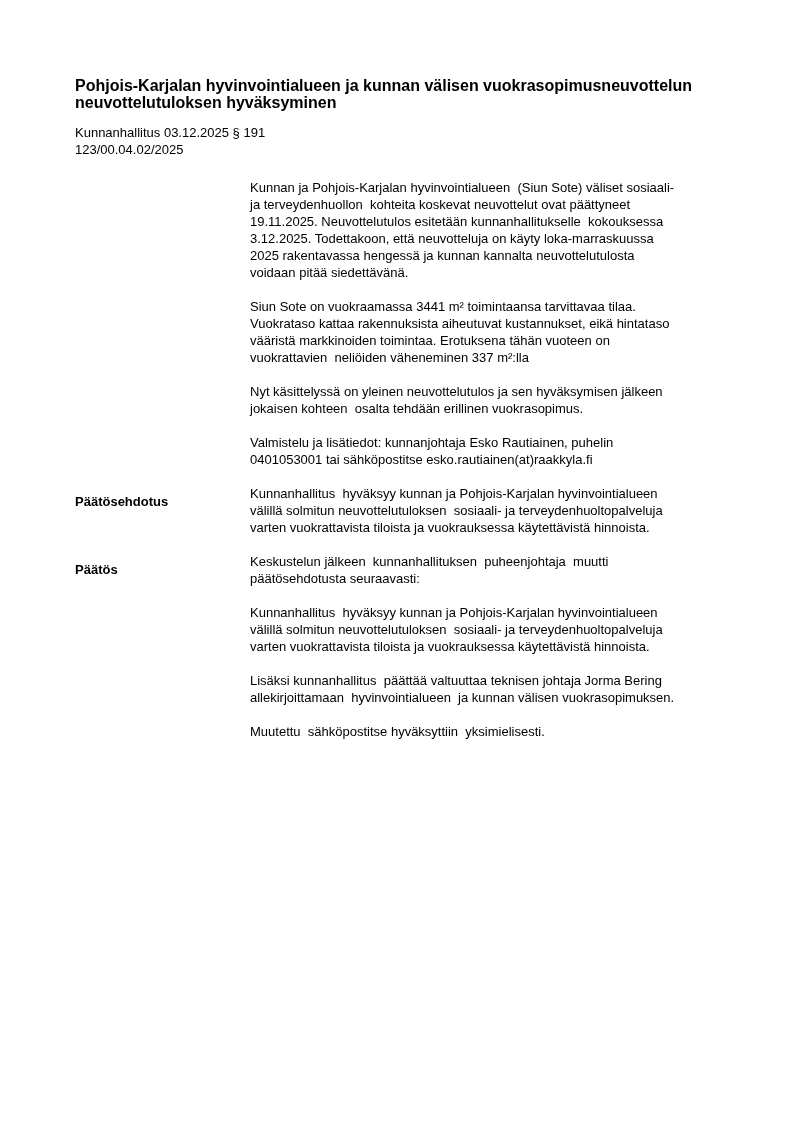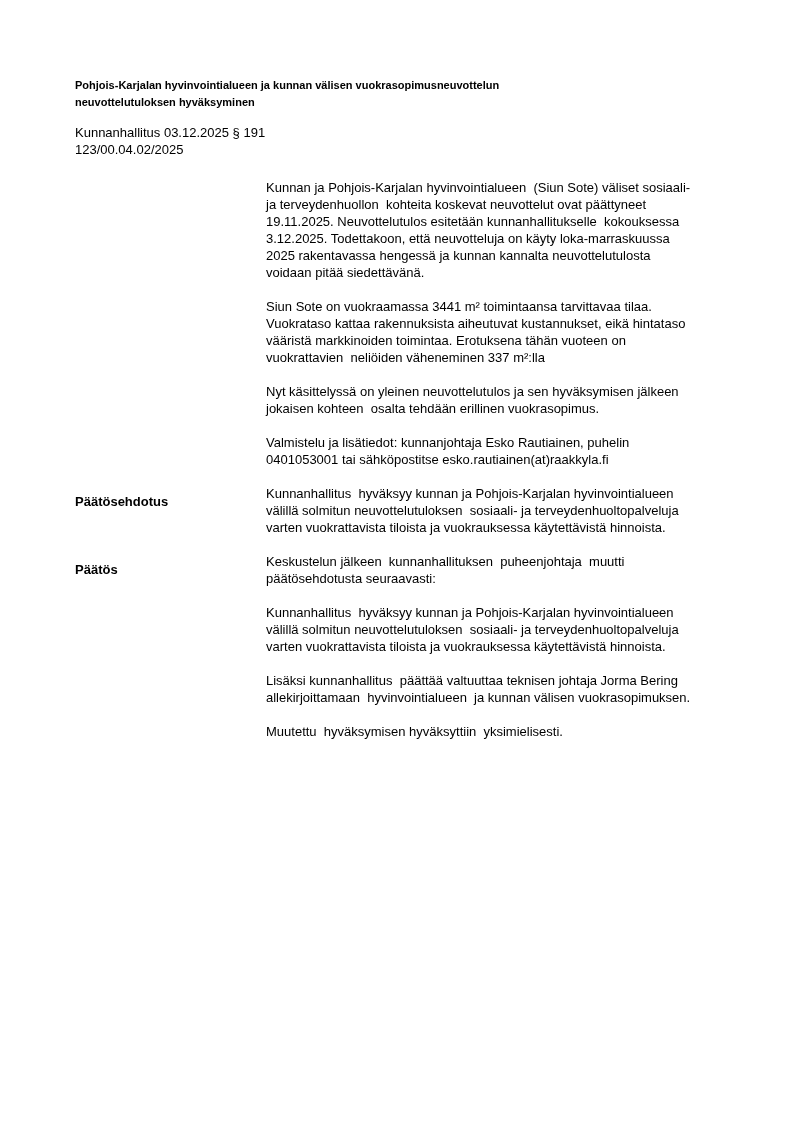--- a/index.html
+++ b/index.html
@@ -16,21 +16,21 @@
     color: #000000;
     overflow: hidden;
   }
   .page {
     box-sizing: border-box;
     width: 794px;
     height: 1122px;
     padding: 77px 40px 0 75px;
   }
   .doc-title {
-    font-size: 11px;
+    font-size: 16px;
     font-weight: bold;
     margin: 0 0 13px 0;
     white-space: pre-wrap;
     line-height: 17px;
   }
   .meta {
     margin: 0 0 21px 0;
   }
   .meta div {
     white-space: pre-wrap;
@@ -43,21 +43,21 @@
     flex: 0 0 175px;
     width: 175px;
     font-weight: bold;
     margin-top: 8px;
   }
   .text-col {
     flex: 1 1 auto;
     min-width: 0;
   }
   .text-col p {
-    margin: 0 0 17px 16px;
+    margin: 0 0 17px 0;
     white-space: pre-wrap;
   }
 </style>
 </head>
 <body>
 
 <div class="page">
 
   <h1 class="doc-title">Pohjois-Karjalan hyvinvointialueen ja kunnan välisen vuokrasopimusneuvottelun
 neuvottelutuloksen hyväksyminen</h1>
@@ -99,17 +99,17 @@
   <div class="row">
     <div class="label-col">Päätös</div>
     <div class="text-col">
       <p>Keskustelun jälkeen  kunnanhallituksen  puheenjohtaja  muutti
 päätösehdotusta seuraavasti:</p>
       <p>Kunnanhallitus  hyväksyy kunnan ja Pohjois-Karjalan hyvinvointialueen
 välillä solmitun neuvottelutuloksen  sosiaali- ja terveydenhuoltopalveluja
 varten vuokrattavista tiloista ja vuokrauksessa käytettävistä hinnoista.</p>
       <p>Lisäksi kunnanhallitus  päättää valtuuttaa teknisen johtaja Jorma Bering
 allekirjoittamaan  hyvinvointialueen  ja kunnan välisen vuokrasopimuksen.</p>
-      <p>Muutettu  hyväksymisen hyväksyttiin  yksimielisesti.</p>
+      <p>Muutettu  sähköpostitse hyväksyttiin  yksimielisesti.</p>
     </div>
   </div>
 
 </div>
 
 </body></html>

